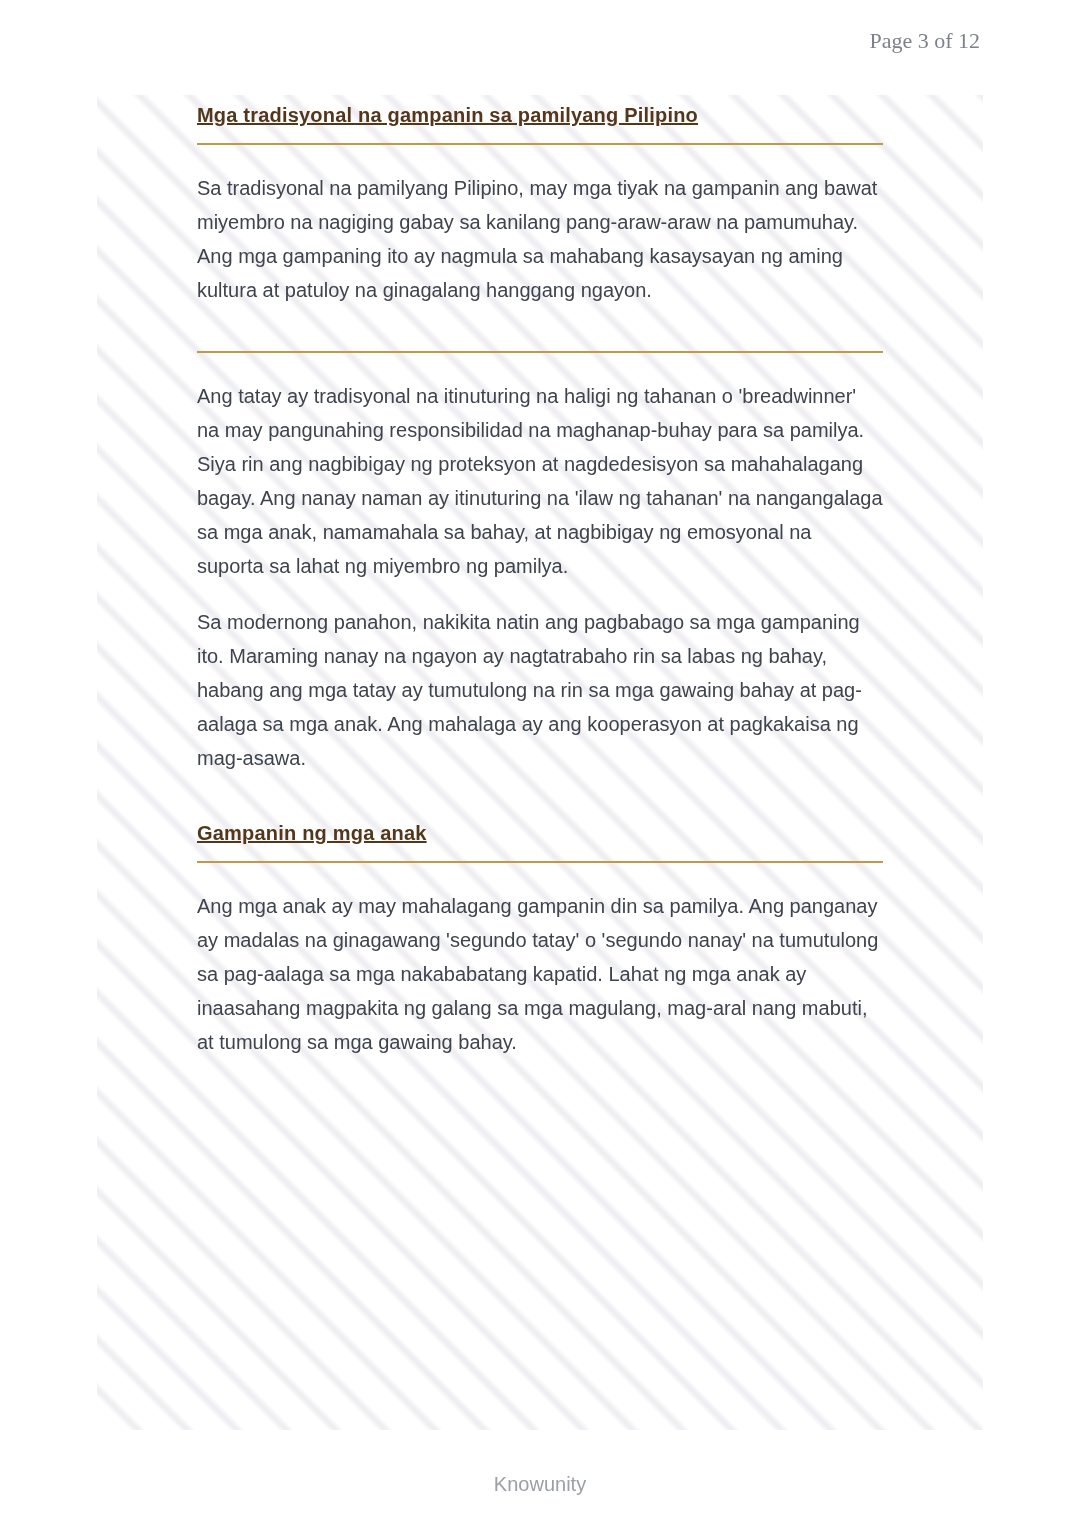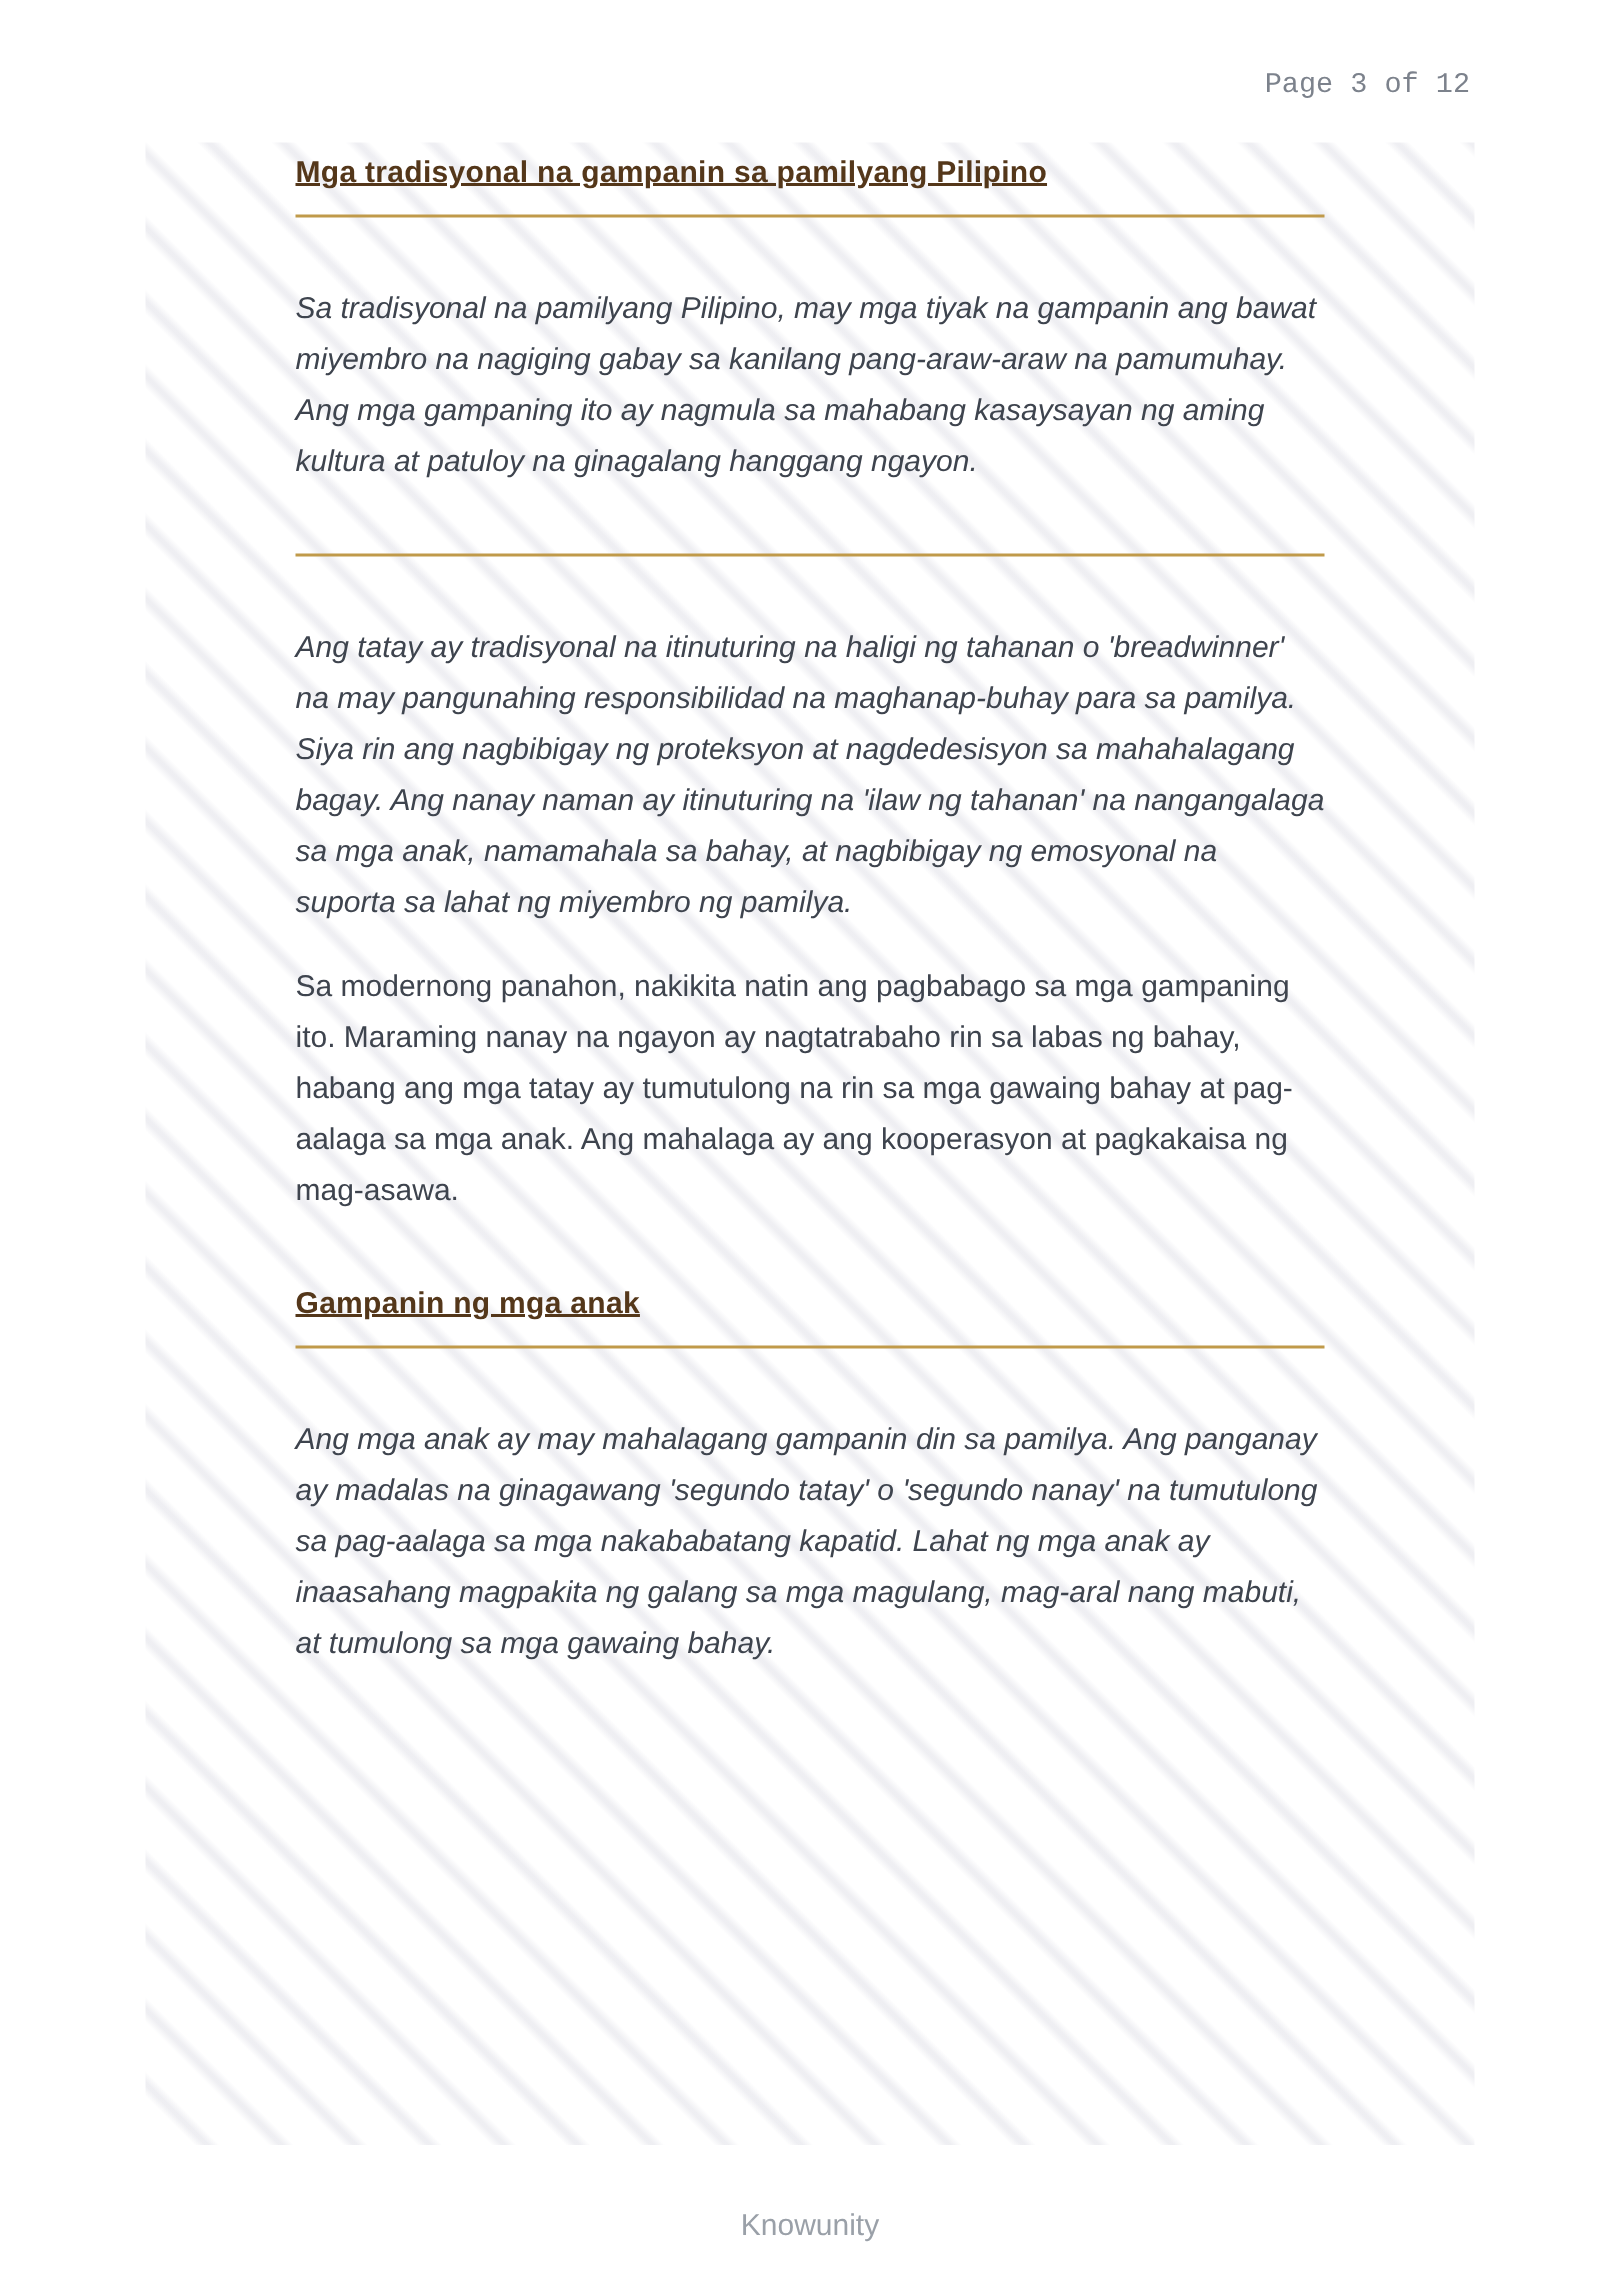--- a/index.html
+++ b/index.html
@@ -10,24 +10,24 @@
   }
   .page {
     position: relative;
     width: 1080px;
     height: 1527px;
     background: #ffffff;
     overflow: hidden;
   }
   .page-number {
     position: absolute;
-    top: 45px;
+    top: 28px;
     right: 100px;
-    font-family: Liberation Mono, monospace;
-    font-size: 19px;
+    font-family: Liberation Serif, serif;
+    font-size: 22px;
     color: var(--muted-serif, #7c828c);
   }
   .card {
     position: absolute;
     left: 97px;
     top: 95px;
     width: 886px;
     height: 1335px;
     box-sizing: border-box;
     padding: 6px 100px 0 100px;
@@ -57,21 +57,21 @@
     margin: 14px 0 0 0;
     width: 100%;
   }
   .section p {
     margin: 22px 0 0 0;
     font-size: 20px;
     line-height: 34px;
     color: var(--body-color, #3e444e);
     max-width: 700px;
   }
-  .section p:first-of-type { margin-top: 44px; font-style: italic; }
+  .section p:first-of-type { margin-top: 26px; }
   .page-footer {
     position: absolute;
     bottom: 31px;
     left: 0;
     width: 100%;
     text-align: center;
     font-size: 20px;
     color: var(--footer-color, #9aa0a8);
   }
 </style>

